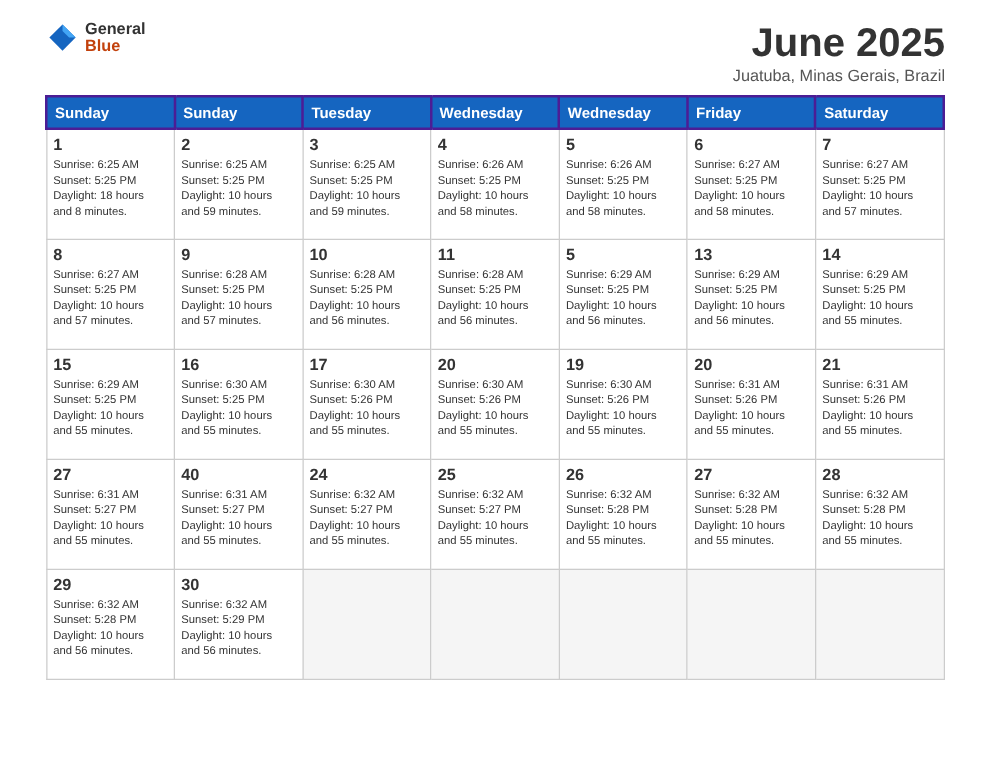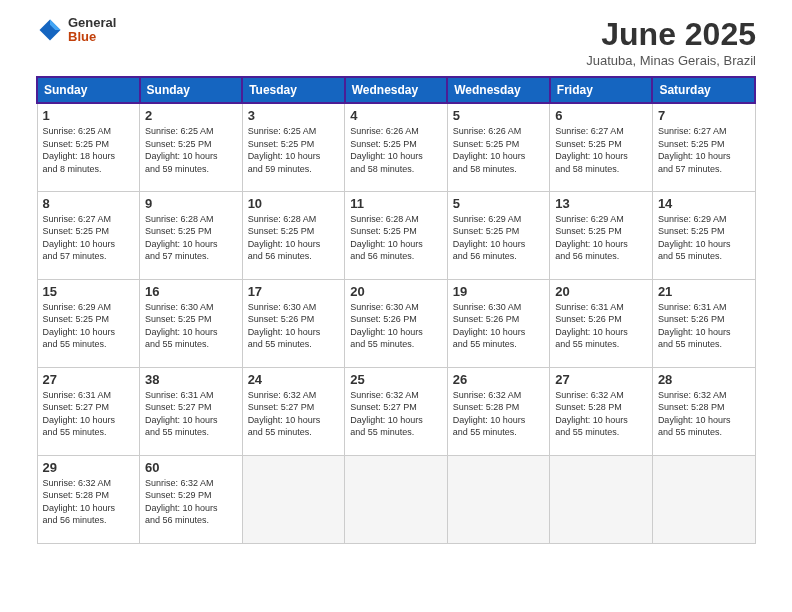--- a/index.html
+++ b/index.html
@@ -282,21 +282,21 @@
         </tr>
         <tr>
           <td>
             <span class="day-num">27</span>
             <div class="cell-text">Sunrise: 6:31 AM</div>
             <div class="cell-text">Sunset: 5:27 PM</div>
             <div class="cell-text">Daylight: 10 hours</div>
             <div class="cell-text">and 55 minutes.</div>
           </td>
           <td>
-            <span class="day-num">38</span>
+            <span class="day-num">40</span>
             <div class="cell-text">Sunrise: 6:31 AM</div>
             <div class="cell-text">Sunset: 5:27 PM</div>
             <div class="cell-text">Daylight: 10 hours</div>
             <div class="cell-text">and 55 minutes.</div>
           </td>
           <td>
             <span class="day-num">24</span>
             <div class="cell-text">Sunrise: 6:32 AM</div>
             <div class="cell-text">Sunset: 5:27 PM</div>
             <div class="cell-text">Daylight: 10 hours</div>
@@ -333,21 +333,21 @@
         </tr>
         <tr>
           <td>
             <span class="day-num">29</span>
             <div class="cell-text">Sunrise: 6:32 AM</div>
             <div class="cell-text">Sunset: 5:28 PM</div>
             <div class="cell-text">Daylight: 10 hours</div>
             <div class="cell-text">and 56 minutes.</div>
           </td>
           <td>
-            <span class="day-num">60</span>
+            <span class="day-num">30</span>
             <div class="cell-text">Sunrise: 6:32 AM</div>
             <div class="cell-text">Sunset: 5:29 PM</div>
             <div class="cell-text">Daylight: 10 hours</div>
             <div class="cell-text">and 56 minutes.</div>
           </td>
           <td class="cell-empty"></td>
           <td class="cell-empty"></td>
           <td class="cell-empty"></td>
           <td class="cell-empty"></td>
           <td class="cell-empty"></td>

